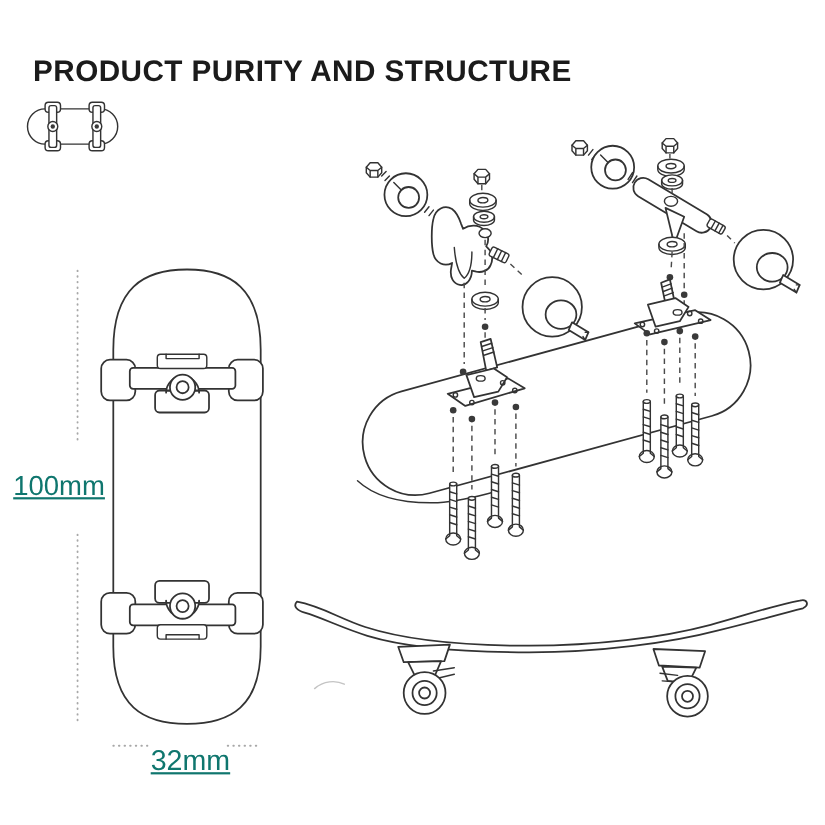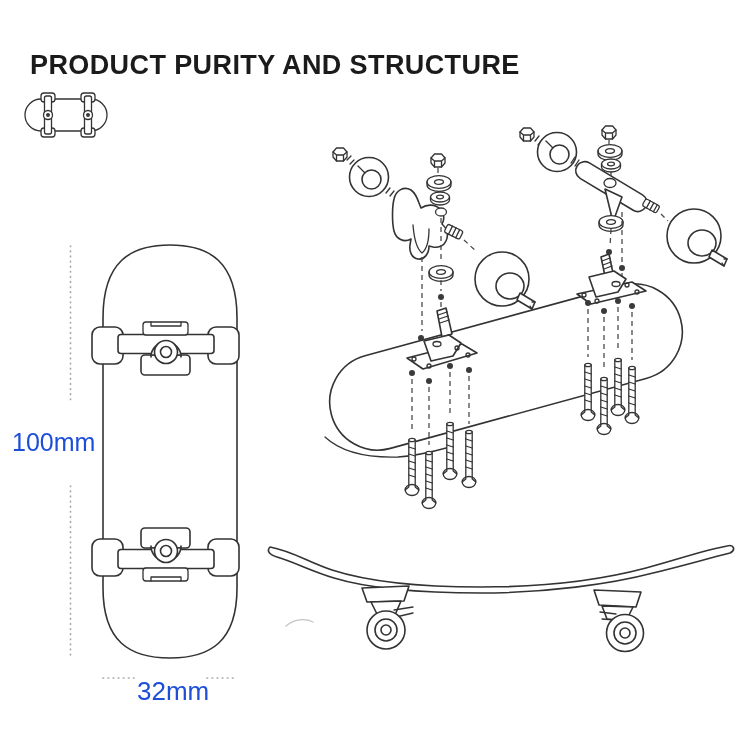--- a/index.html
+++ b/index.html
@@ -6,21 +6,21 @@
   body{
     width:750px;height:750px;position:relative;background:#ffffff;
     font-family:"Liberation Sans", sans-serif;overflow:hidden;
   }
   .canvas{position:absolute;inset:0;text-align:right;}
   h1.title{
     position:absolute;left:30px;top:50px;margin:0;
     font-size:27px;font-weight:bold;letter-spacing:.4px;color:#1b1b1b;
     white-space:nowrap;
   }
-  .dim-label{position:absolute;color:#1d4ed8;}
+  .dim-label{position:absolute;color:#0f766e;text-decoration:underline;}
   .dim-h{left:12px;top:428px;font-size:25px;}
   .dim-w{left:137px;top:676px;font-size:26px;}
   svg.art{position:absolute;left:0;top:0;width:750px;height:750px;}
   .ln{stroke:#333;fill:none;stroke-width:1.6;stroke-linecap:round;stroke-linejoin:round;}
   .lt{stroke:#333;fill:none;stroke-width:1.3;stroke-linecap:round;stroke-linejoin:round;}
   .lnf{fill:#fff;}
   .dot{fill:#3a3a3a;stroke:none;}
   .dsh{stroke:#4a4a4a;fill:none;stroke-width:1.3;stroke-dasharray:5 4;}
   .dim{stroke:#a8a8a8;fill:none;stroke-width:1.7;stroke-dasharray:.5 4.6;stroke-linecap:round;}
   .sw{stroke:#c4c4c4;fill:none;stroke-width:1.3;stroke-linecap:round;}

